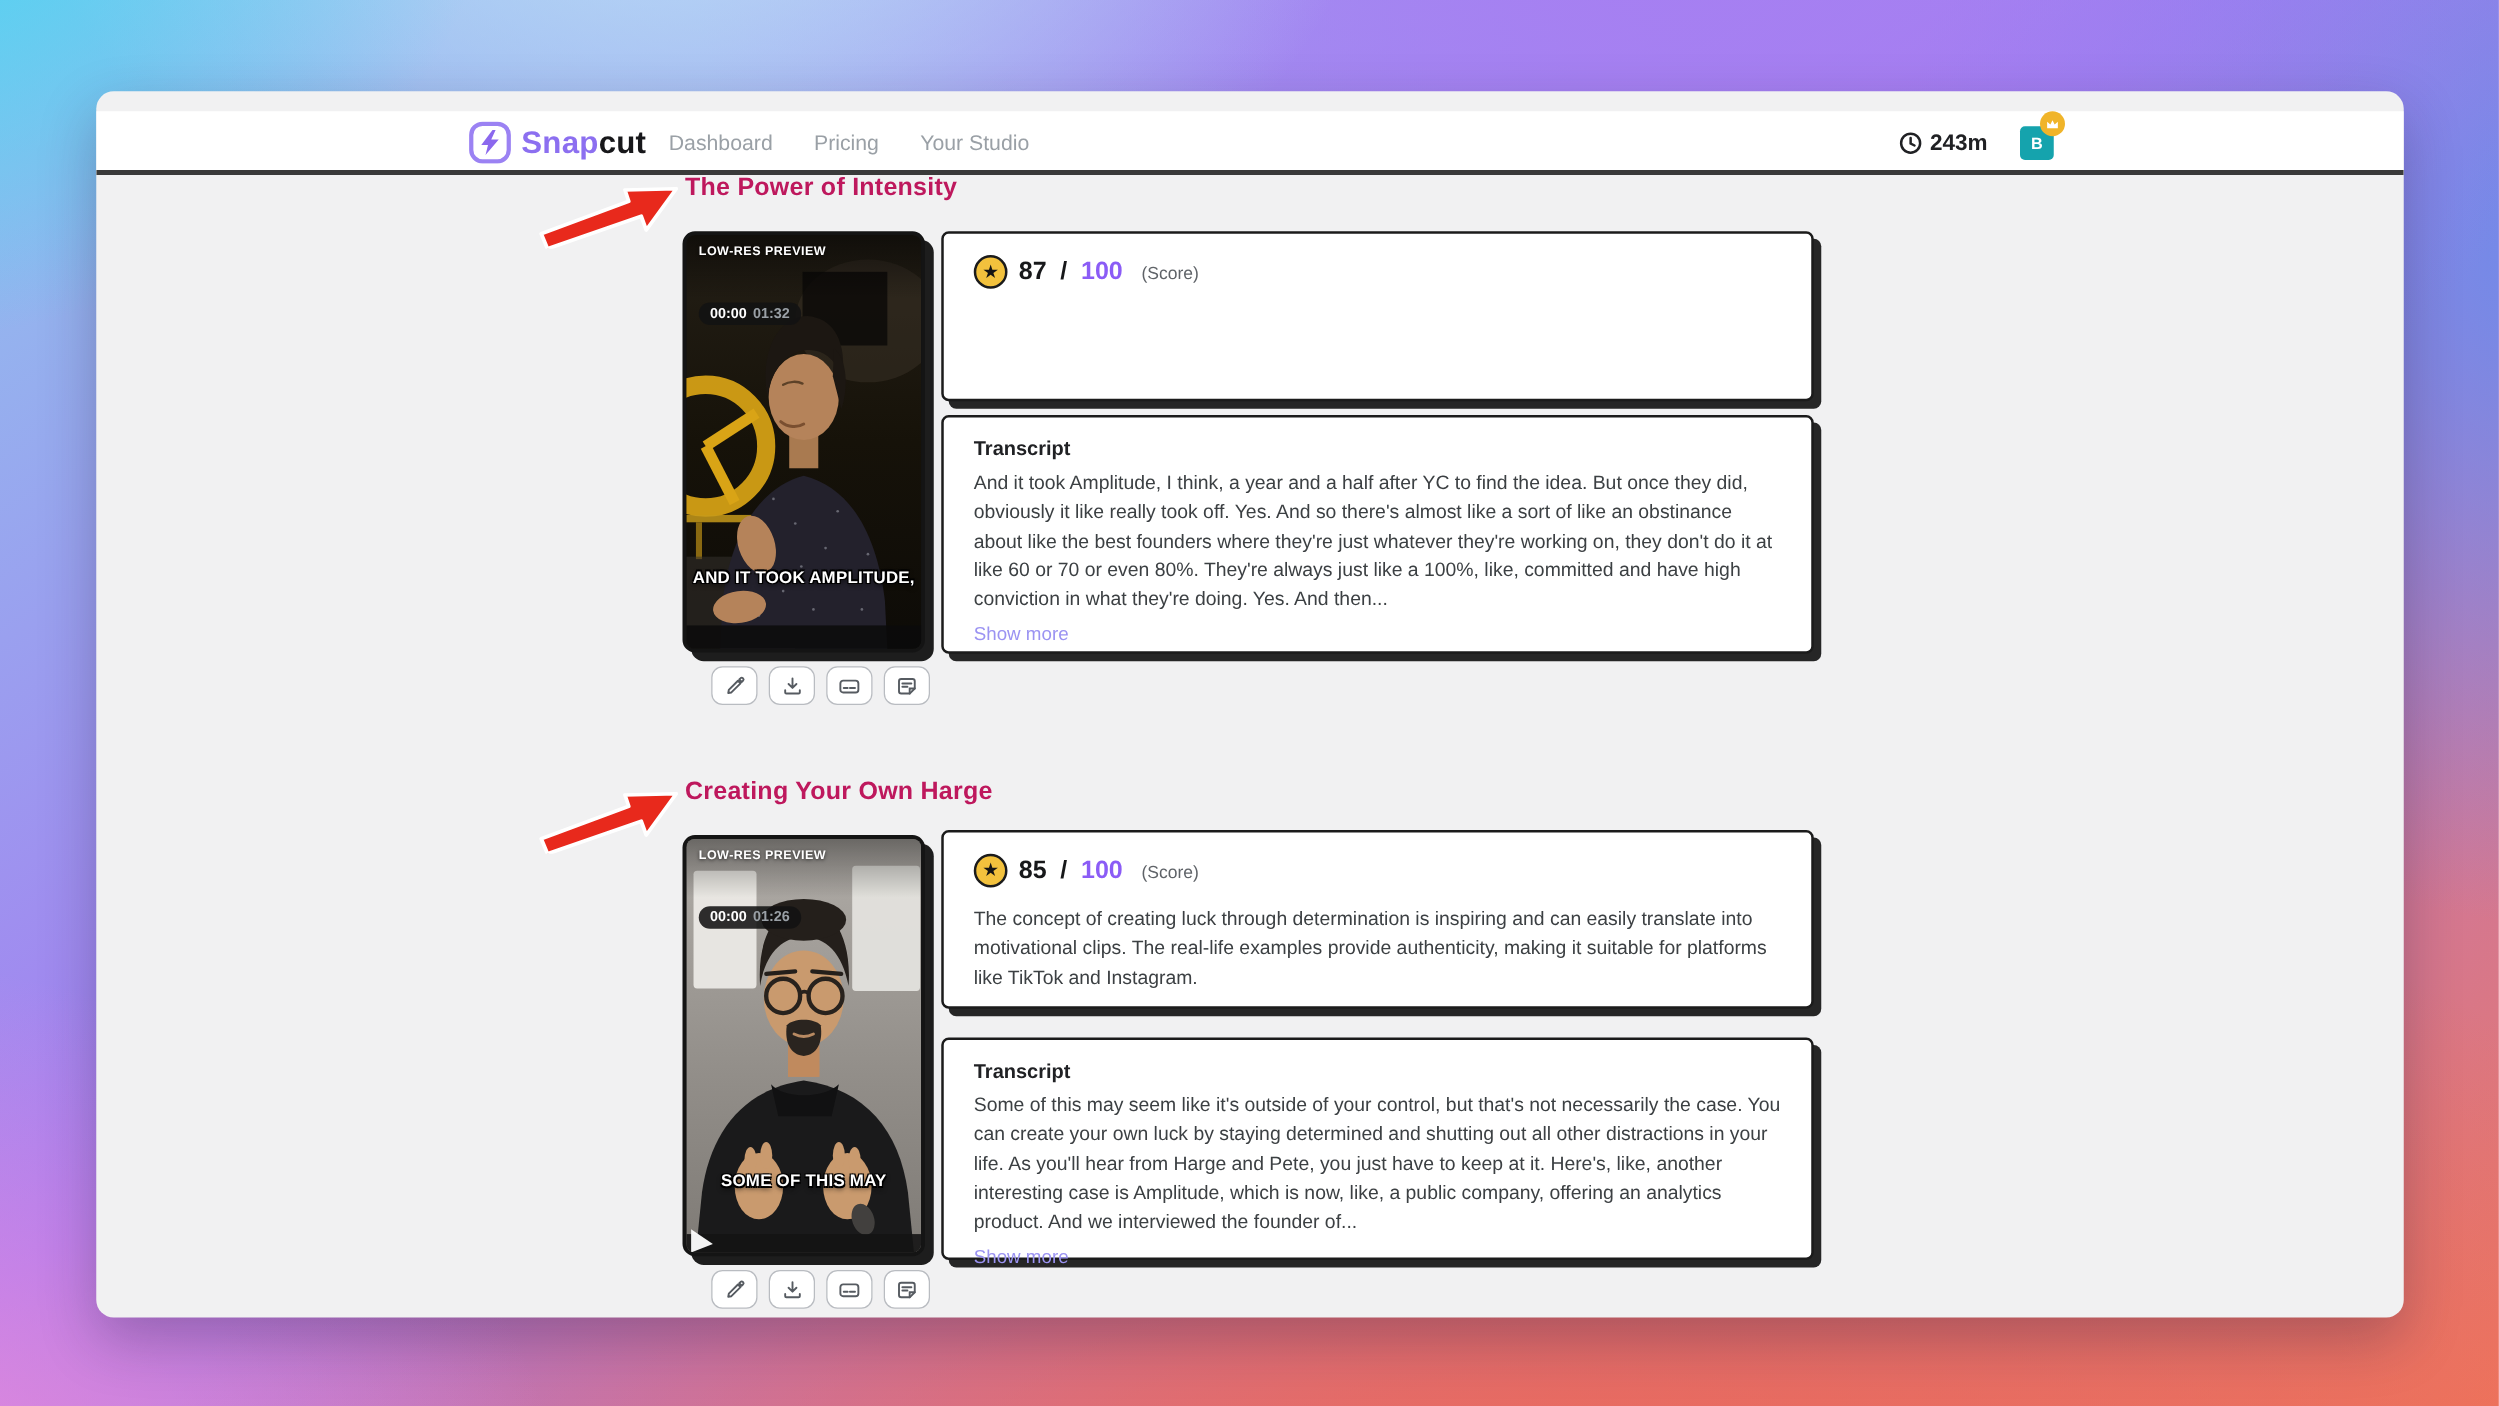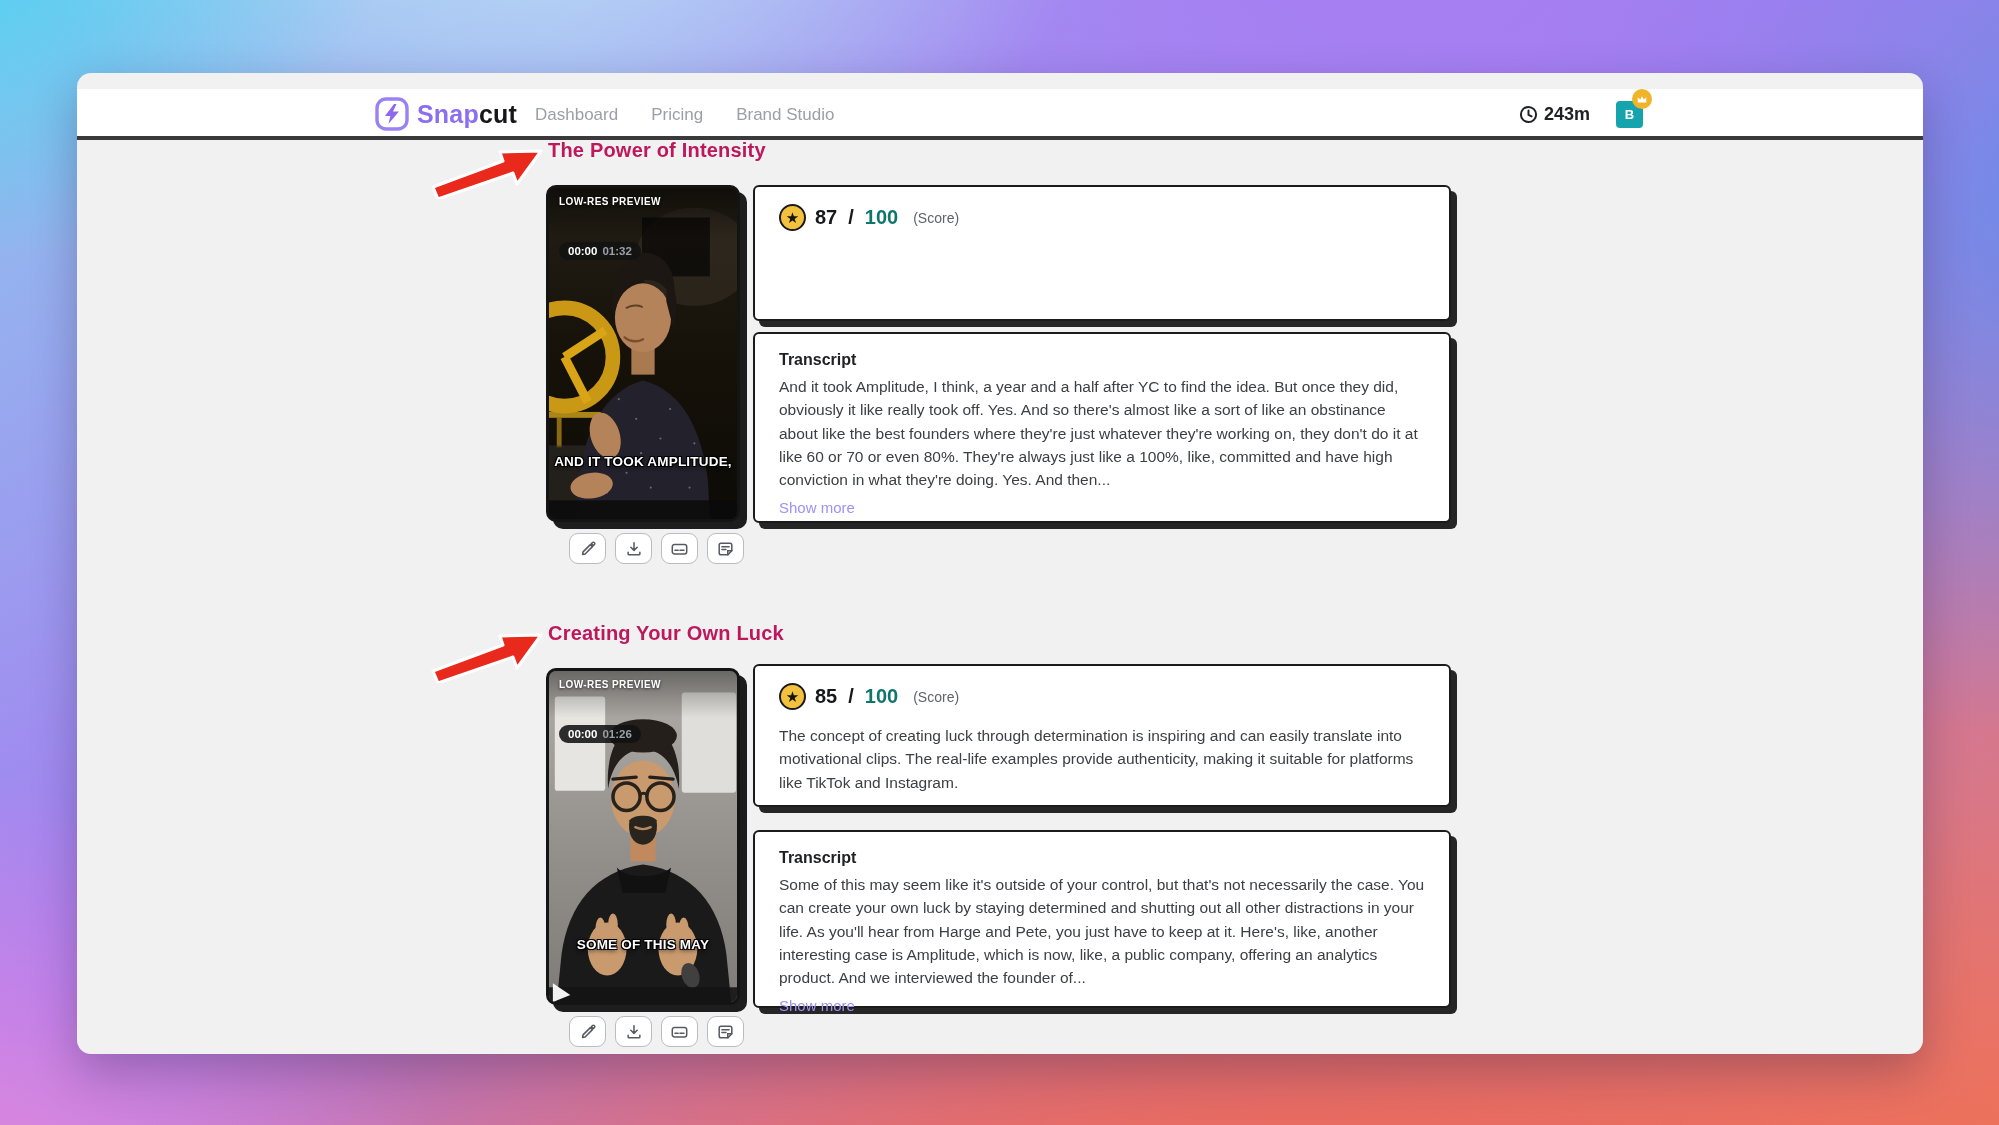--- a/index.html
+++ b/index.html
@@ -87,21 +87,21 @@
     box-shadow:6px 6px 0 #262626; padding:17px 24px 16px 24px;
   }
   .score-row { display:flex; align-items:center; gap:9px; margin-bottom:14px; }
   .star-chip {
     width:27px; height:27px; border-radius:50%; background:#f2c13d; border:2.5px solid #1b1b1b;
     display:flex; align-items:center; justify-content:center;
     font-size:15px; color:#141414; line-height:1;
   }
   .score-num { font-size:20px; font-weight:bold; color:#17181a; }
   .score-div { font-size:20px; font-weight:bold; color:#17181a; margin:0 2px; }
-  .score-total { font-size:20px; font-weight:bold; color:#0f766e; }
+  .score-total { font-size:20px; font-weight:bold; color:#8b5cf6; }
   .score-label { font-size:14px; color:#5f6368; margin-left:6px; }
   .panel-text { font-size:15.5px; line-height:1.5; color:#3c4043; }
   .transcript-heading { font-size:16px; font-weight:bold; color:#202124; margin-bottom:6px; }
   .show-more { display:inline-block; margin-top:8px; font-size:15px; color:#9b93f2; cursor:pointer; }
 </style>
 </head>
 <body>
 
 <div class="page">
   <div class="app-card">
@@ -110,21 +110,21 @@
       <div class="logo">
         <svg class="logo-badge" viewBox="0 0 34 34">
           <rect x="2" y="2" width="30" height="30" rx="9" fill="#ffffff" stroke="#9b82f3" stroke-width="3.4"></rect>
           <polygon points="19,7 10,19 15.4,19 13.4,27 24,14.5 18,14.5 21.5,7" fill="#8b68ee"></polygon>
         </svg>
         <div class="logo-text"><span class="lt1">Snap</span><span class="lt2">cut</span></div>
       </div>
       <div class="nav">
         <span class="nav-link">Dashboard</span>
         <span class="nav-link">Pricing</span>
-        <span class="nav-link">Brand Studio</span>
+        <span class="nav-link">Your Studio</span>
       </div>
       <div class="header-right">
         <div class="minutes">
           <svg width="19" height="19" viewBox="0 0 19 19">
             <circle cx="9.5" cy="9.5" r="7.6" fill="none" stroke="#202124" stroke-width="2"></circle>
             <path d="M9.5 5.4 V9.8 L12.6 11.4" fill="none" stroke="#202124" stroke-width="2" stroke-linecap="round"></path>
           </svg>
           <span>243m</span>
         </div>
         <div class="avatar-wrap">
@@ -235,21 +235,21 @@
         <span class="score-label">(Score)</span>
       </div>
     </div>
 
     <div class="panel" style="left:676px; top:259px; height:191px;">
       <div class="transcript-heading">Transcript</div>
       <div class="panel-text">And it took Amplitude, I think, a year and a half after YC to find the idea. But once they did, obviously it like really took off. Yes. And so there's almost like a sort of like an obstinance about like the best founders where they're just whatever they're working on, they don't do it at like 60 or 70 or even 80%. They're always just like a 100%, like, committed and have high conviction in what they're doing. Yes. And then...</div>
       <span class="show-more">Show more</span>
     </div>
 
-    <div class="section-title" style="left:471px; top:549px;">Creating Your Own Luck</div>
+    <div class="section-title" style="left:471px; top:549px;">Creating Your Own Harge</div>
     <svg class="annot-arrow" style="left:352px; top:556px;" viewBox="0 0 120 54">
       <polygon points="4,48 74,22 71,13 112,12 88,45 84,34 9,60" transform="translate(0,-6)" fill="#e8291c" stroke="#ffffff" stroke-width="3" stroke-linejoin="round"></polygon>
     </svg>
 
     <div class="videocard" style="left:469px; top:595px;">
       <div class="thumb">
         <svg viewBox="0 0 194 337" preserveAspectRatio="none">
           <defs>
             <linearGradient id="bg2" x1="0" y1="0" x2="0" y2="1">
               <stop offset="0" stop-color="#b0aca7"></stop>

